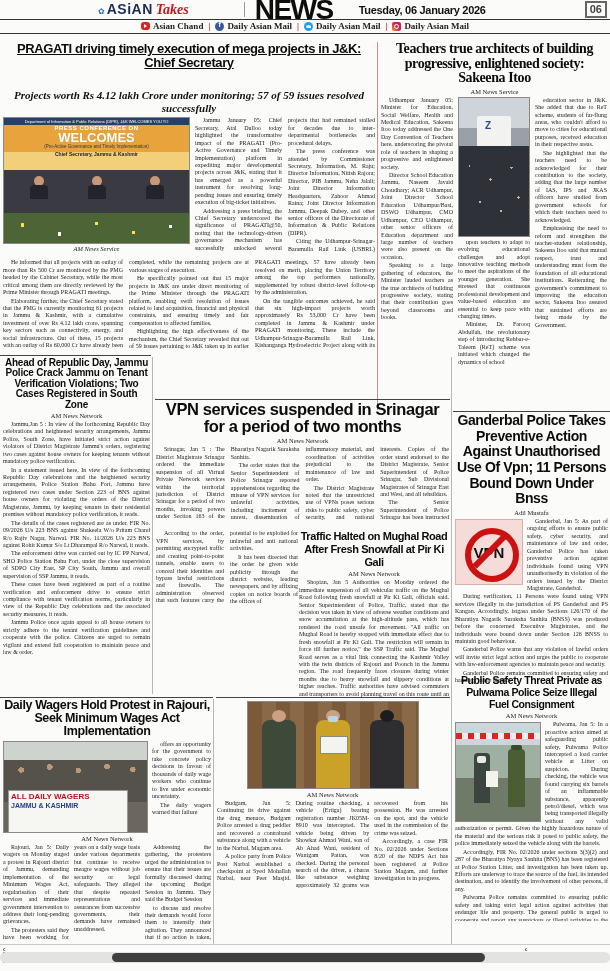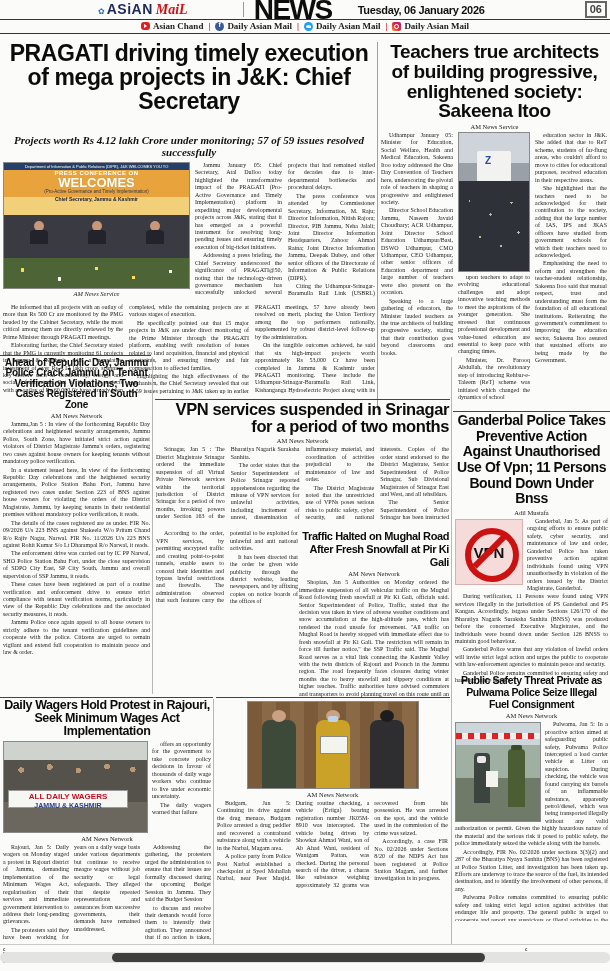--- a/index.html
+++ b/index.html
@@ -36,21 +36,21 @@
   .subhead{font-family:"Liberation Serif",serif;font-weight:700;font-style:italic;text-align:center;color:#111;}
   .byline{font-family:"Liberation Serif",serif;font-size:6.5px;text-align:center;color:#222;margin:2px 0;}
   .body{font-size:6px;line-height:1.24;text-align:justify;color:#222;overflow:hidden;}
   .body p{margin:0 0 1px 0;text-indent:8px;}
   .vline{position:absolute;width:1px;background:#b7b7b7;}
   .hline{position:absolute;height:1px;background:#444;}
   .photo{position:relative;border:1px solid #8a8a8a;overflow:hidden;box-sizing:border-box;}
   .caption{font-size:6.5px;font-style:italic;text-align:center;margin-top:1px;}
   
   .prag{position:absolute;left:3px;top:42px;width:372px;height:312px;}
-  .prag .hl{font-size:23px;}
+  .prag .hl{font-size:13px;text-decoration:underline;}
   .prag .subhead{font-size:11px;line-height:1.15;margin-top:20px;}
   .prag-row{display:flex;margin-top:3px;}
   .prag-photo{width:187px;height:127px;background:linear-gradient(#27406b 0 7px,#e8a33d 7px 34px,#f2cf79 34px 52px,#3a3a42 52px 96px,#53673c 96px 127px);}
   .prag-banner{position:absolute;left:0;top:7px;width:100%;text-align:center;color:#fff;font-family:"Liberation Sans",sans-serif;}
   .pb0{position:absolute;top:-6px;left:0;width:100%;font-size:4px;color:#ffe;}
   .pb1{font-size:6px;font-weight:700;letter-spacing:.5px;}
   .pb2{font-size:13px;font-weight:900;color:#fffdf2;text-shadow:0 0 1px #a96;line-height:1;}
   .pb3{font-size:4.5px;color:#334;}
   .pb4{font-size:5px;color:#223;font-weight:700;margin-top:2px;}
   .head{position:absolute;width:10px;height:10px;border-radius:50%;background:#c99878;top:58px;}
@@ -58,38 +58,38 @@
   .flowers{position:absolute;left:0;bottom:0;width:100%;height:30px;
     background:radial-gradient(circle 3px at 10% 40%,#ffe14d 60%,transparent 61%),radial-gradient(circle 3px at 30% 70%,#fff 60%,transparent 61%),
     radial-gradient(circle 3px at 50% 35%,#ffe14d 60%,transparent 61%),radial-gradient(circle 3px at 70% 65%,#ffe14d 60%,transparent 61%),
     radial-gradient(circle 3px at 90% 45%,#fff 60%,transparent 61%),#4c6436;}
   .prag-side{flex:1;margin-left:5px;}
   .prag-side .body{column-count:2;column-gap:6px;height:138px;}
   .prag-bottom{margin-top:4px;}
   .prag-bottom .body{column-count:3;column-gap:6px;height:92px;}
   
   .teach{position:absolute;left:381px;top:42px;width:227px;height:368px;}
-  .teach .hl{font-size:19px;}
+  .teach .hl{font-size:14px;font-family:Liberation Serif, serif;}
   .t-cols{display:flex;gap:5px;margin-top:2px;height:305px;overflow:hidden;}
   .t-col{width:72px;}
   .t-photo{width:72px;height:140px;margin-bottom:2px;
     background:linear-gradient(#cfd4da 0 30px,#9aa0a8 30px 48px,#2e3138 48px 140px);}
   .t-pod{position:absolute;left:18px;top:18px;width:34px;height:30px;background:#f2f2f0;border-radius:2px 2px 0 0;}
   .t-z{position:absolute;left:26px;top:22px;color:#2a4da0;font:900 10px "Liberation Sans",sans-serif;}
   .t-crowd{position:absolute;left:0;top:50px;width:100%;height:90px;
     background:radial-gradient(circle 1.5px at 15% 20%,#cbb49a 70%,transparent 71%),radial-gradient(circle 1.5px at 45% 35%,#cbb49a 70%,transparent 71%),
     radial-gradient(circle 1.5px at 75% 22%,#cbb49a 70%,transparent 71%),radial-gradient(circle 1.5px at 30% 60%,#cbb49a 70%,transparent 71%),
     radial-gradient(circle 1.5px at 60% 70%,#cbb49a 70%,transparent 71%),radial-gradient(circle 1.5px at 85% 55%,#cbb49a 70%,transparent 71%);}
   
   .tenant{position:absolute;left:3px;top:358px;width:147px;height:336px;}
   .tenant .hl{font-size:10px;letter-spacing:-.2px;}
   .tenant .body{height:276px;}
   
   .vpn{position:absolute;left:156px;top:401px;width:293px;height:293px;}
-  .vpn .hl{font-size:16.5px;text-align:right;}
+  .vpn .hl{font-size:16.5px;}
   .vpn-cols{column-count:4;column-gap:6px;height:80px;overflow:hidden;margin-top:2px;}
   .vpn-bottom{display:flex;margin-top:4px;}
   .vpn-cont{width:142px;}
   .vpn-cont .body{column-count:2;column-gap:6px;height:158px;}
   .traffic{flex:1;margin-left:1px;}
   .traffic .hl{font-size:11px;line-height:1.15;}
   .traffic .body{height:118px;margin-top:1px;}
   
   .gand{position:absolute;left:455px;top:413px;width:153px;height:259px;}
   .gand .hl{font-size:14px;line-height:1.12;}
@@ -109,21 +109,21 @@
   .pw-mask{position:absolute;left:21px;top:33px;width:9px;height:7px;background:#e9e9e9;border-radius:2px;}
   .pw-paper{position:absolute;left:30px;top:48px;width:12px;height:16px;background:#f4f4ee;}
   .pw-fig2{position:absolute;left:52px;top:26px;width:17px;height:58px;background:#4a5d33;border-radius:4px 4px 0 0;}
   .pw-cap{position:absolute;left:55px;top:22px;width:11px;height:5px;background:#3a4b27;border-radius:2px;}
   .pw-body{height:200px;}
   
   .wag{position:absolute;left:3px;top:699px;width:208px;height:246px;}
   .wag .hl{font-size:12.5px;}
   .w-row{display:flex;margin-top:3px;}
   .w-photo{width:145px;height:92px;background:linear-gradient(#cfd3cd 0 18px,#55514b 18px 60px,#6b675f 60px 92px);}
-  .w-banner{position:absolute;left:4px;top:48px;width:120px;height:18px;background:#f6f6f2;border:1px solid #999;padding:2px 2px 12px 2px;box-sizing:border-box;text-align:center;}
+  .w-banner{position:absolute;left:4px;top:48px;width:120px;height:43px;background:#f6f6f2;border:1px solid #999;padding:2px 2px 12px 2px;box-sizing:border-box;}
   .wb1{font:900 8px "Liberation Sans",sans-serif;color:#c01020;line-height:1.1;}
   .wb2{font:900 7px "Liberation Sans",sans-serif;color:#27408b;line-height:1.1;}
   .w-heads{position:absolute;left:0;top:16px;width:100%;height:30px;
     background:radial-gradient(circle 4px at 12% 40%,#b99877 70%,transparent 71%),radial-gradient(circle 4px at 32% 30%,#b99877 70%,transparent 71%),
     radial-gradient(circle 4px at 52% 42%,#b99877 70%,transparent 71%),radial-gradient(circle 4px at 72% 28%,#b99877 70%,transparent 71%),
     radial-gradient(circle 4px at 90% 38%,#b99877 70%,transparent 71%);}
   .w-side{flex:1;margin-left:4px;}
   .w-side .body{height:92px;}
   .w-cols{margin-top:2px;}
   .w-cols .body{column-count:3;column-gap:5px;height:98px;}
@@ -155,21 +155,21 @@
 </head>
 <body>
 
 <div class="page">
 
   <div class="mh">
     <div class="mh-row1">
       <span class="logo">
         <span class="bird">✿</span>
         <span class="asian">ASiAN</span>
-        <span class="mail">MaiL</span>
+        <span class="mail">Takes</span>
       </span>
       <span class="mh-div"></span>
       <span class="news-title">NEWS</span>
       <span class="mh-date">Tuesday, 06 January 2026</span>
       <span class="pgbox">06</span>
     </div>
     <div class="mh-rule" style="top:19px"></div>
     <div class="soc-row">
       <span class="soc-item">
         <span class="ic ic-yt"></span>

